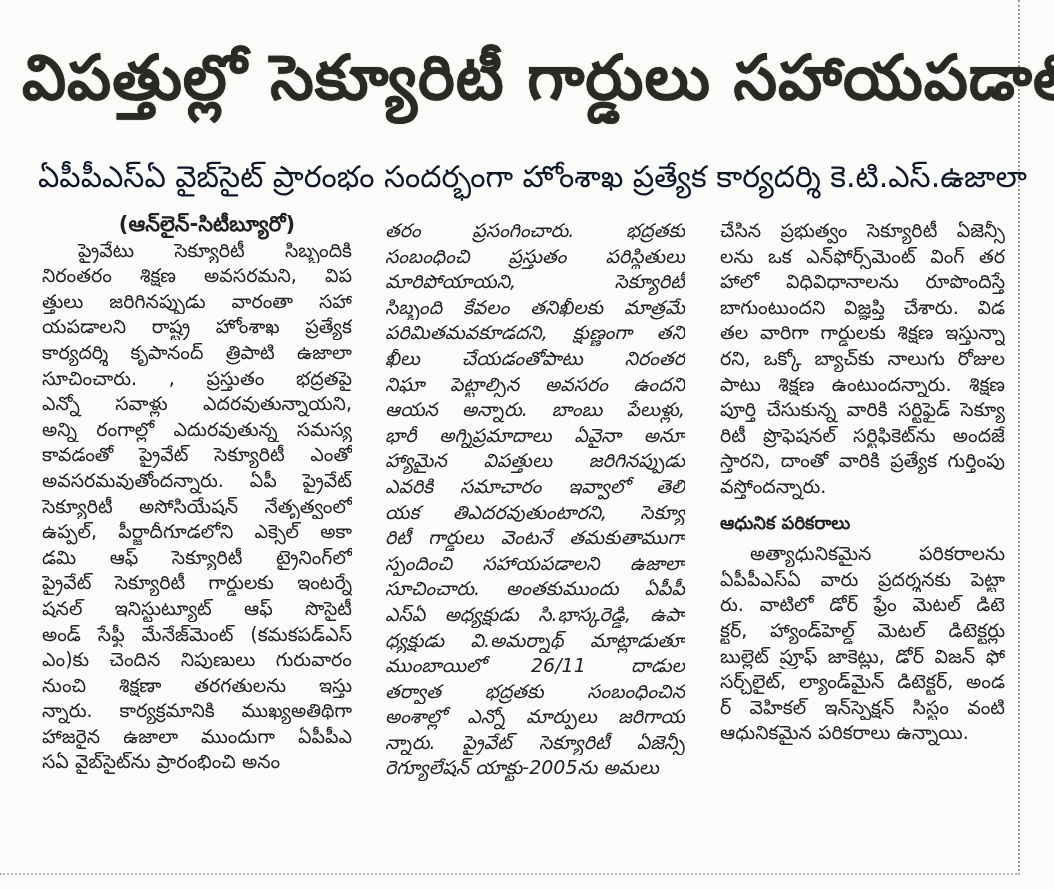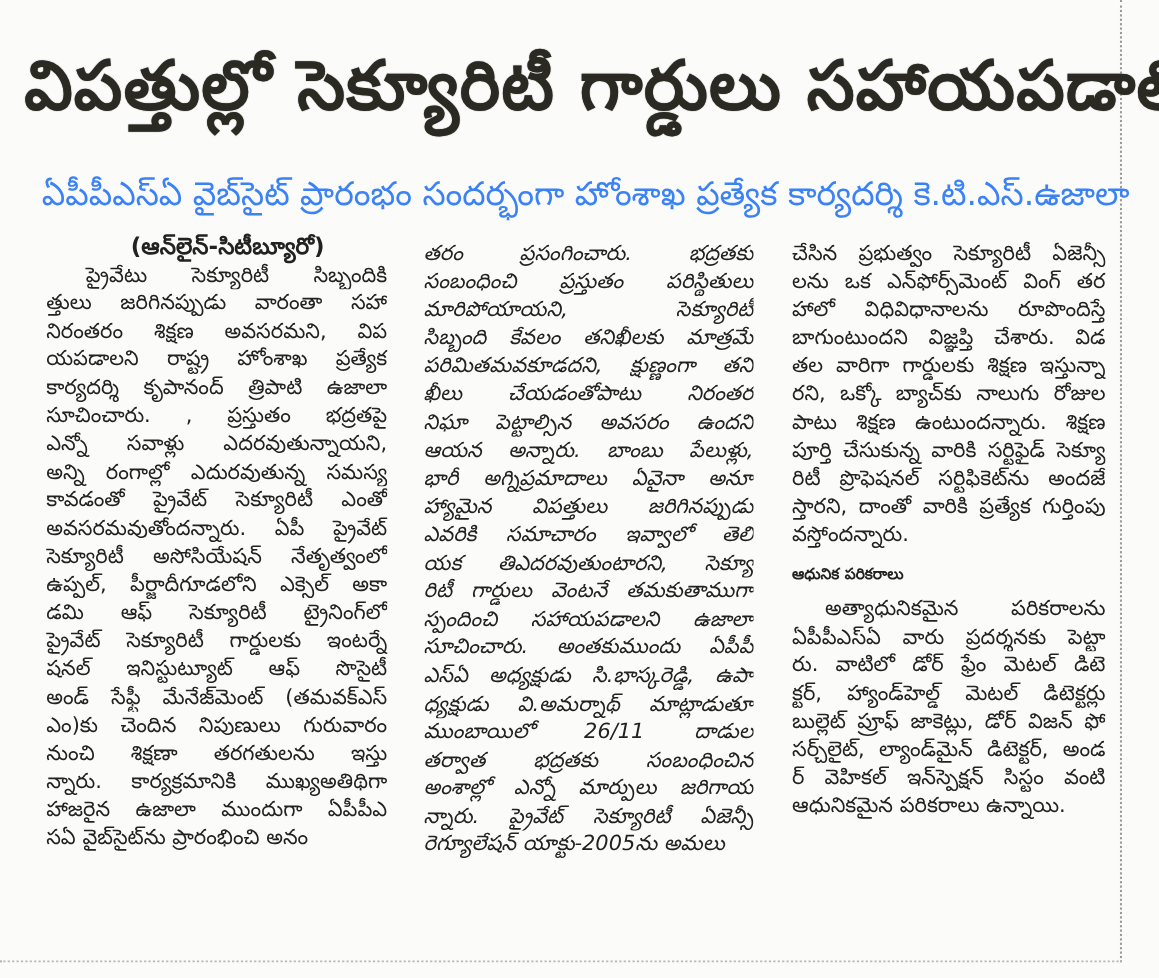--- a/index.html
+++ b/index.html
@@ -39,21 +39,21 @@
       transform-origin: left top;
       text-shadow: 0 0 1px #555;
     }
     .subheadline {
       position: absolute;
       left: 38px;
       top: 155px;
       width: 980px;
       font-size: 30px;
       line-height: 44px;
-      color: #3b82f6;
+      color: #0f172a;
       white-space: nowrap;
     }
     .col {
       position: absolute;
       top: 212px;
       font-size: 19px;
       line-height: 25.6px;
       color: #222;
       text-align: justify;
     }
@@ -73,21 +73,21 @@
       display: block;
       text-align: center;
       font-weight: bold;
       font-size: 21px;
       padding-left: 20px;
       text-align-last: center;
     }
     .subhead {
       display: block;
       font-weight: bold;
-      font-size: 14px;
+      font-size: 18px;
       margin-top: 10px;
       margin-bottom: 6px;
       text-align-last: left;
     }
     .indent {
       padding-left: 30px;
     }
     .para-indent {
       padding-left: 36px;
     }
@@ -97,35 +97,35 @@
 
 <div class="clip">
 
   <div class="headline">విపత్తుల్లో సెక్యూరిటీ గార్డులు సహాయపడాలి</div>
 
   <div class="subheadline">ఏపీపీఎస్ఏ వైబ్‌సైట్ ప్రారంభం సందర్భంగా హోంశాఖ ప్రత్యేక కార్యదర్శి కె.టి.ఎస్.ఉజాలా</div>
 
   <div class="col col-1">
     <span class="dateline">(ఆన్‌లైన్-సిటీబ్యూరో)</span>
     <span class="line para-indent">ప్రైవేటు సెక్యూరిటీ సిబ్బందికి</span>
+    <span class="line">నిరంతరం శిక్షణ అవసరమని, విప</span>
     <span class="line">త్తులు జరిగినప్పుడు వారంతా సహా</span>
-    <span class="line">నిరంతరం శిక్షణ అవసరమని, విప</span>
     <span class="line">యపడాలని రాష్ట్ర హోంశాఖ ప్రత్యేక</span>
     <span class="line">కార్యదర్శి కృపానంద్ త్రిపాటి ఉజాలా</span>
     <span class="line">సూచించారు. , ప్రస్తుతం భద్రతపై</span>
     <span class="line">ఎన్నో సవాళ్లు ఎదరవుతున్నాయని,</span>
     <span class="line">అన్ని రంగాల్లో ఎదురవుతున్న సమస్య</span>
     <span class="line">కావడంతో ప్రైవేట్ సెక్యూరిటీ ఎంతో</span>
     <span class="line">అవసరమవుతోందన్నారు. ఏపీ ప్రైవేట్</span>
     <span class="line">సెక్యూరిటీ అసోసియేషన్ నేతృత్వంలో</span>
     <span class="line">ఉప్పల్, పీర్జాదీగూడలోని ఎక్సెల్ అకా</span>
     <span class="line">డమి ఆఫ్ సెక్యూరిటీ ట్రైనింగ్‌లో</span>
     <span class="line">ప్రైవేట్ సెక్యూరిటీ గార్డులకు ఇంటర్నే</span>
     <span class="line">షనల్ ఇనిస్టుట్యూట్ ఆఫ్ సొసైటీ</span>
-    <span class="line">అండ్ సేఫ్టీ మేనేజ్‌మెంట్ (తమవక్ఎస్</span>
+    <span class="line">అండ్ సేఫ్టీ మేనేజ్‌మెంట్ (కమకపడ్ఎస్</span>
     <span class="line">ఎం)కు చెందిన నిపుణులు గురువారం</span>
     <span class="line">నుంచి శిక్షణా తరగతులను ఇస్తు</span>
     <span class="line">న్నారు. కార్యక్రమానికి ముఖ్యఅతిథిగా</span>
     <span class="line">హాజరైన ఉజాలా ముందుగా ఏపీపీఎ</span>
     <span class="line last">సఏ వైబ్‌సైట్‌ను ప్రారంభించి అనం</span>
   </div>
 
   <div class="col col-2">
     <span class="line">తరం ప్రసంగించారు. భద్రతకు</span>
     <span class="line">సంబంధించి ప్రస్తుతం పరిస్థితులు</span>

